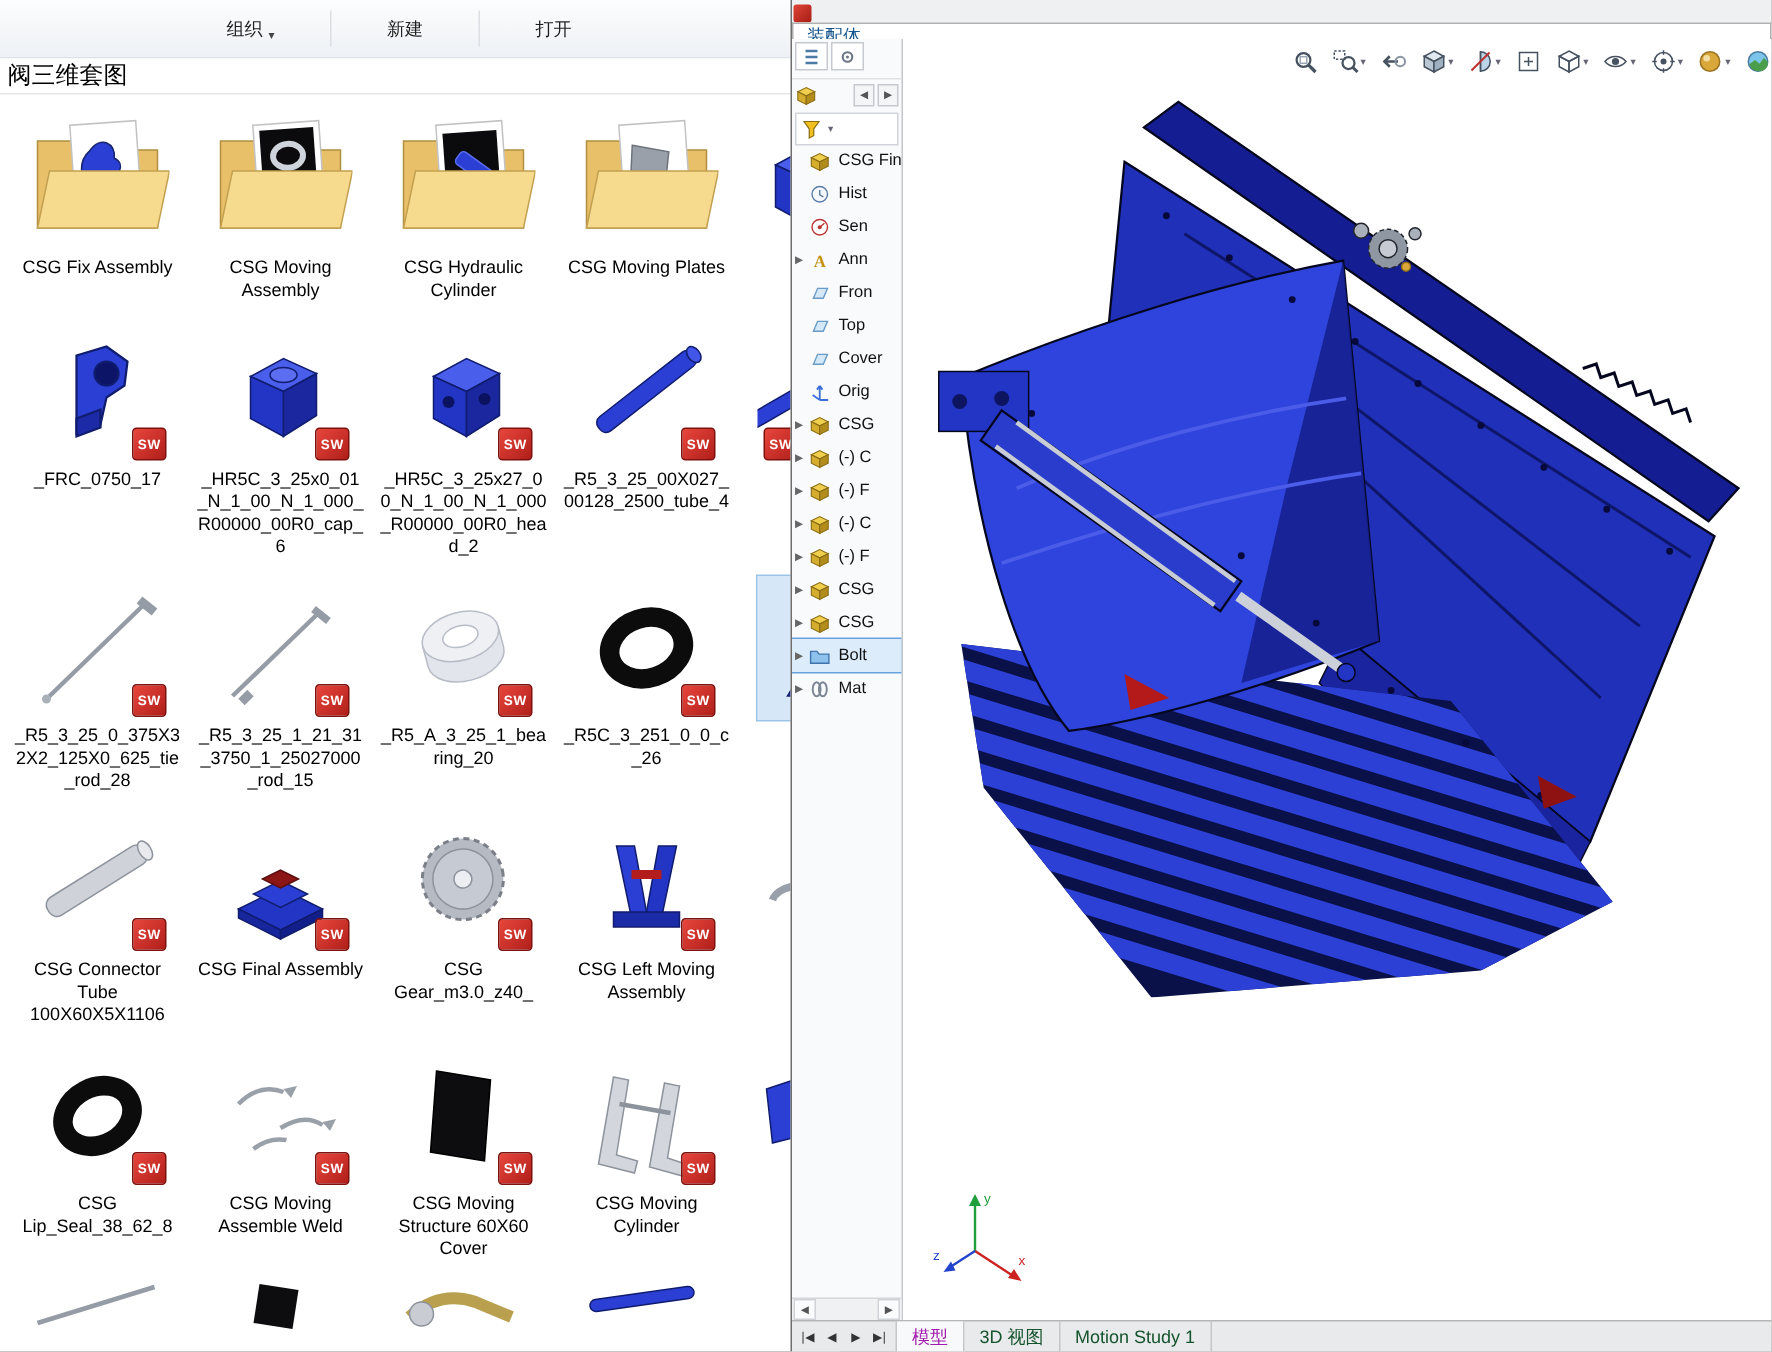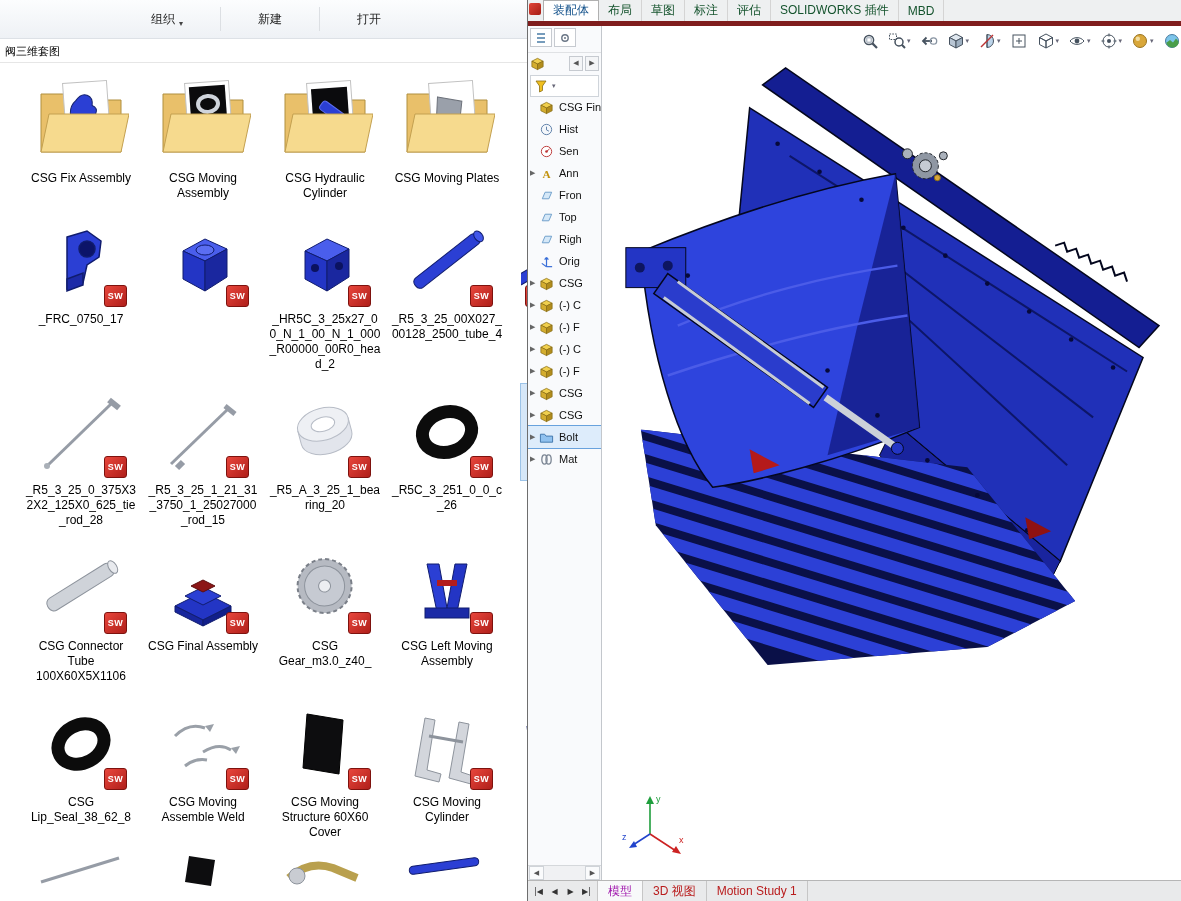--- a/index.html
+++ b/index.html
@@ -7,32 +7,32 @@
   .screen{position:relative;width:1181px;height:901px;background:#fff;}
   .glyph{font-family:"DejaVu Sans",sans-serif;}
 
   
   .explorer{position:absolute;left:0;top:0;width:560px;height:901px;background:#fff;overflow:hidden;}
   .corner-block{position:absolute;left:0;top:0;width:46px;height:26px;background:#262626;}
   .ex-toolbar{position:absolute;left:0;top:0;width:100%;height:38px;background:linear-gradient(#fcfdfe,#eef1f5);border-bottom:1px solid #dde1e6;display:flex;align-items:center;}
   .tb-btn{background:none;border:1px solid transparent;font-size:12px;color:#1e1e1e;padding:4px 10px;display:flex;align-items:flex-end;gap:4px;cursor:default;font-family:inherit;}
   .tb-sep{width:1px;height:24px;background:#dcdfe3;margin:0 26px;}
   .tb-caret{font-size:8px;color:#444;}
-  .ex-title{position:absolute;left:0;top:39px;width:100%;height:24px;line-height:24px;padding-left:5px;font-size:11px;color:#000;border-bottom:1px solid #e6e6e6;background:#fff;box-sizing:border-box;}
-  .file-grid{position:absolute;left:0;top:64px;width:620px;bottom:0;display:grid;grid-template-columns:repeat(5,122px);row-gap:12px;align-items:start;padding:8px 0 16px 4px;margin-left:16px;}
+  .ex-title{position:absolute;left:0;top:39px;width:100%;height:24px;line-height:24px;padding-left:5px;font-size:16px;color:#000;border-bottom:1px solid #e6e6e6;background:#fff;box-sizing:border-box;}
+  .file-grid{position:absolute;left:0;top:64px;width:620px;bottom:0;display:grid;grid-template-columns:repeat(5,122px);row-gap:12px;align-items:start;padding:8px 0 16px 4px;}
   .file-item{width:122px;display:flex;flex-direction:column;align-items:center;cursor:default;}
   .thumb{width:96px;height:96px;position:relative;display:flex;align-items:center;justify-content:center;}
   .file-item.selected .thumb{background:#d6e7f8;outline:1px solid #9cc3e8;}
   .file-label{font-size:12px;line-height:15px;text-align:center;width:112px;margin-top:3px;overflow-wrap:anywhere;color:#000;}
   .sw-badge{position:absolute;right:2px;bottom:2px;width:21px;height:20px;background:linear-gradient(135deg,#e8463c,#b01f1a);border:1px solid #7e120e;border-radius:3px;color:#fff;font-size:9px;font-weight:bold;display:flex;align-items:center;justify-content:center;letter-spacing:.5px;}
   .sw-badge.left{right:auto;left:4px;}
 
   
   .sw{position:absolute;left:527px;top:0;width:654px;height:901px;background:#fff;border-left:1px solid #6e6e6e;box-sizing:border-box;}
-  .sw-tabs{position:absolute;left:0;top:0;width:100%;height:26px;background:#eef0f1;border-bottom:5px solid #7f1d1d;display:flex;align-items:stretch;box-sizing:border-box;}
+  .sw-tabs{position:absolute;left:0;top:0;width:100%;height:26px;background:#eef0f1;border-bottom:1px solid #7f1d1d;display:flex;align-items:stretch;box-sizing:border-box;flex-direction:column;}
   .app-icon{width:12px;height:12px;margin:3px 2px 0 1px;background:linear-gradient(135deg,#e04438,#a51d14);border-radius:2px;flex:0 0 auto;}
   .sw-tab{display:flex;align-items:center;padding:0 9px;font-size:12px;color:#14532d;border-right:1px solid #d4d4d4;white-space:nowrap;cursor:default;}
   .sw-tab.active{background:#fff;border:1px solid #b0b0b0;border-bottom:1px solid #fff;color:#15538c;}
   .sw-body{position:absolute;left:0;top:26px;right:0;bottom:21px;}
   .viewport{position:absolute;inset:0;background:#fff;overflow:hidden;}
   .model{position:absolute;inset:0;}
   .hud{position:absolute;top:4px;left:330px;display:flex;gap:3px;align-items:center;z-index:4;}
   .hud-btn{display:flex;align-items:center;padding:1px 2px;border:1px solid transparent;border-radius:2px;cursor:default;}
   .hud-caret{font-size:7px;color:#667;margin-left:1px;}
   .triad{position:absolute;left:92px;bottom:20px;z-index:2;}
@@ -51,21 +51,21 @@
   .tree-ico{width:16px;height:16px;flex:0 0 auto;display:flex;align-items:center;}
   .tree-label{margin-left:4px;color:#111;}
   .tree-row.selected{outline:1px solid #68a2dd;background:#ddecfb;}
   .fp-hscroll{position:absolute;left:0;right:0;bottom:0;height:15px;background:#f0f1f3;border-top:1px solid #d5d8db;display:flex;justify-content:space-between;align-items:center;padding:0 1px;box-sizing:border-box;}
   .hs-btn{font-size:7px;color:#555;width:13px;height:12px;display:flex;align-items:center;justify-content:center;border:1px solid #cfd3d8;background:#fafbfc;cursor:default;}
 
   
   .sw-bottom{position:absolute;left:0;right:0;bottom:0;height:21px;background:#e9eaeb;border-top:1px solid #b6b6b6;display:flex;align-items:stretch;font-size:12px;box-sizing:border-box;}
   .nav-btns{display:flex;align-items:center;gap:1px;padding:0 3px;border-right:1px solid #c6c6c6;}
   .nav-btn{font-size:8px;color:#333;width:15px;text-align:center;cursor:default;}
-  .bottom-tab{display:flex;align-items:center;padding:0 10px;border-right:1px solid #c6c6c6;color:#b91c1c;white-space:nowrap;cursor:default;}
+  .bottom-tab{display:flex;align-items:center;padding:0 10px;border-right:1px solid #c6c6c6;color:#14532d;white-space:nowrap;cursor:default;}
   .bottom-tab.active{background:#f8f9fa;color:#a21caf;}
 </style>
 </head>
 <body>
 
 <div class="screen">
 
   <section class="explorer">
     <div class="corner-block"></div>
     <div class="ex-toolbar">
@@ -165,20 +165,21 @@
         <div class="file-item">
           <div class="thumb">
             <svg viewBox="0 0 96 96" width="96" height="96" aria-hidden="true">
               <polygon points="28,38 50,26 72,36 50,48" fill="#4a5eec" stroke="#101c6e"></polygon>
               <polygon points="28,38 50,48 50,78 28,66" fill="#2335c5" stroke="#101c6e"></polygon>
               <polygon points="72,36 50,48 50,78 72,64" fill="#1a279f" stroke="#101c6e"></polygon>
               <ellipse cx="50" cy="37" rx="9" ry="5" fill="#5b6ef2" stroke="#101c6e"></ellipse>
             </svg>
             <span class="sw-badge">SW</span>
           </div>
+          <div class="file-label">_HR5C_3_25x0_01_N_1_00_N_1_000_R00000_00R0_cap_6</div>
         </div>
         <div class="file-item">
           <div class="thumb">
             <svg viewBox="0 0 96 96" width="96" height="96" aria-hidden="true">
               <polygon points="28,38 50,26 72,36 50,48" fill="#4a5eec" stroke="#101c6e"></polygon>
               <polygon points="28,38 50,48 50,78 28,66" fill="#2335c5" stroke="#101c6e"></polygon>
               <polygon points="72,36 50,48 50,78 72,64" fill="#1a279f" stroke="#101c6e"></polygon>
               <circle cx="38" cy="55" r="4" fill="#0b1260"></circle>
               <circle cx="62" cy="53" r="4" fill="#0b1260"></circle>
             </svg>
@@ -702,21 +703,21 @@
               </span>
               <span class="tree-label">Top</span>
             </div>
             <div class="tree-row">
               <span class="tree-arrow glyph"></span>
               <span class="tree-ico">
                 <svg width="15" height="15" viewBox="0 0 16 16" aria-hidden="true">
                   <polygon points="3.5,11.5 6.5,4.5 13.5,4.5 10.5,11.5" fill="#cfe4f7" fill-opacity="0.85" stroke="#6a9cc9"></polygon>
                 </svg>
               </span>
-              <span class="tree-label">Righ</span>
+              <span class="tree-label">Cover</span>
             </div>
             <div class="tree-row">
               <span class="tree-arrow glyph"></span>
               <span class="tree-ico">
                 <svg width="15" height="15" viewBox="0 0 16 16" aria-hidden="true">
                   <g stroke="#3a6fd8" stroke-width="1.3" fill="none">
                     <path d="M8 13.5 V3.5 M8 3.5 l-2 2.6 M8 3.5 l2 2.6"></path>
                     <path d="M8 13.5 H14"></path>
                     <path d="M8 13.5 L3 10"></path>
                   </g>

